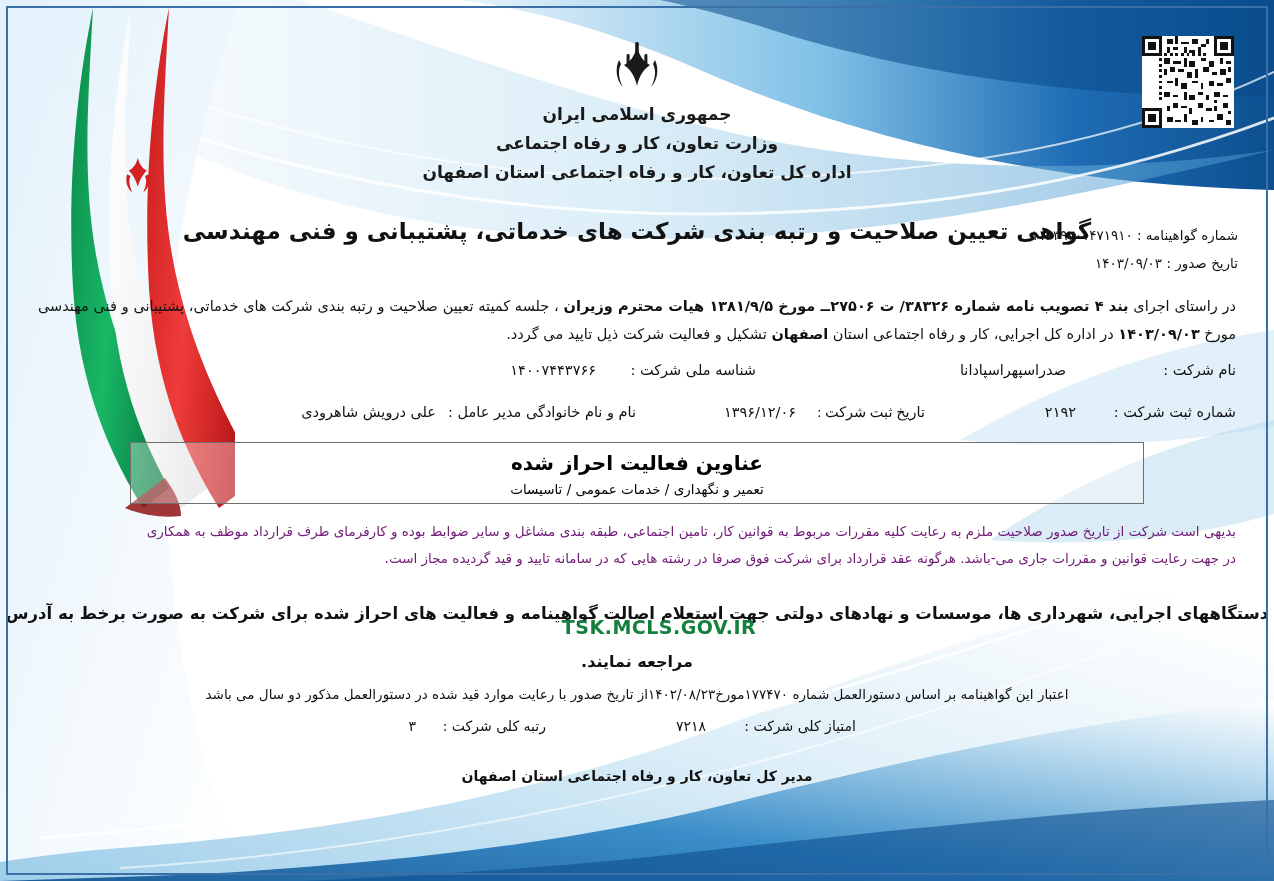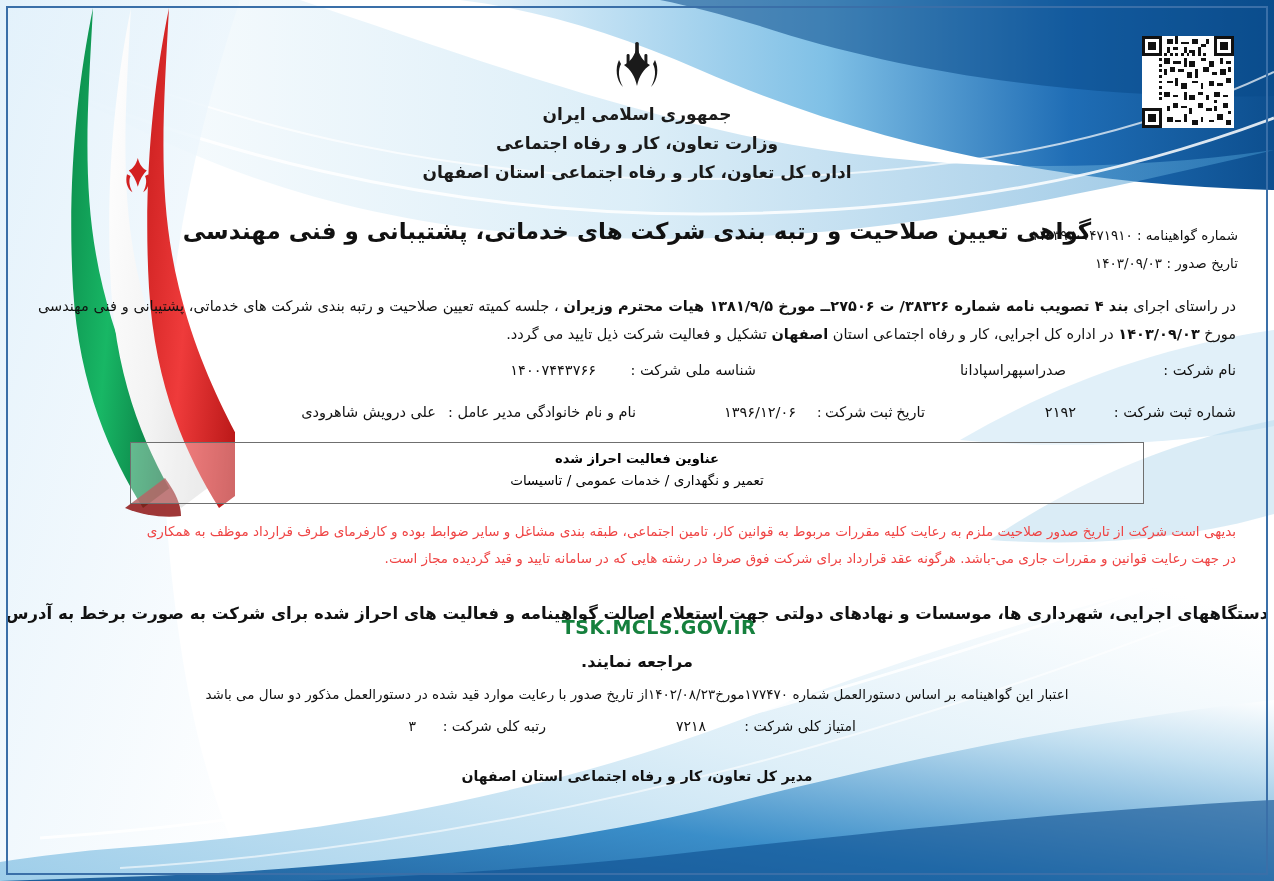--- a/index.html
+++ b/index.html
@@ -148,36 +148,36 @@
     right: 130px;
     top: 442px;
     height: 62px;
     border: 1px solid #6f6f6f;
     box-sizing: border-box;
     text-align: center;
     padding-top: 8px;
     background: rgba(255,255,255,0.35);
   }
   .activity-box .ab-title {
-    font-size: 13px;
+    font-size: 20px;
     font-weight: 700;
     margin-bottom: 6px;
   }
   .activity-box .ab-sub {
     font-size: 13.5px;
   }
   .para-note {
     position: absolute;
     right: 38px;
     left: 38px;
     top: 518px;
     font-size: 13.5px;
     line-height: 2.0;
     text-align: justify;
-    color: #ef4444;
+    color: #701a75;
   }
   .bold-center {
     position: absolute;
     left: 0; right: 0;
     top: 580px;
     text-align: center;
     font-size: 16.5px;
     font-weight: 700;
     color: #111;
     margin-top: 24px;

